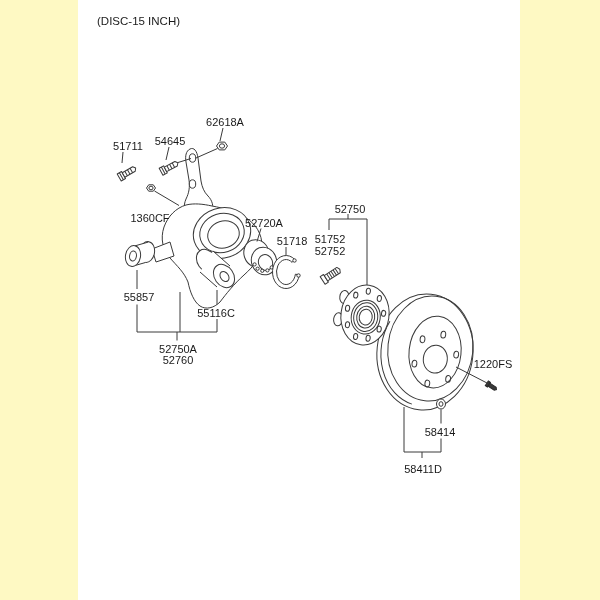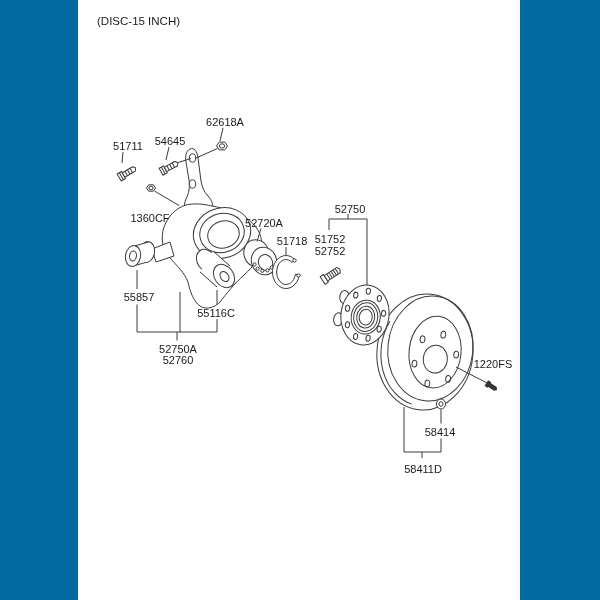--- a/index.html
+++ b/index.html
@@ -1,16 +1,16 @@
 <!DOCTYPE html>
 <html><head>
 <meta charset="utf-8">
 <style>
   html,body{margin:0;padding:0;background:#000;}
-  .frame{position:relative;width:600px;height:600px;background:#0369a1;overflow:hidden;
+  .frame{position:relative;width:600px;height:600px;background:#fef9c3;overflow:hidden;
          font-family:"Liberation Sans", sans-serif;}
   svg{display:block;}
   .part-label{font-family:"Liberation Sans", sans-serif;font-size:11px;fill:#1a1a1a;}
   .title-label{font-family:"Liberation Sans", sans-serif;font-size:11.5px;fill:#1a1a1a;}
   .ln{stroke:#3a3a3a;stroke-width:1;fill:none;}
   .shape{stroke:#3a3a3a;stroke-width:1;fill:#ffffff;stroke-linejoin:round;}
   .shape-open{stroke:#3a3a3a;stroke-width:1;fill:none;stroke-linejoin:round;}
   .shape-dark{stroke:#2a2a2a;stroke-width:1;fill:#3a3a3a;}
 </style>
 </head>

